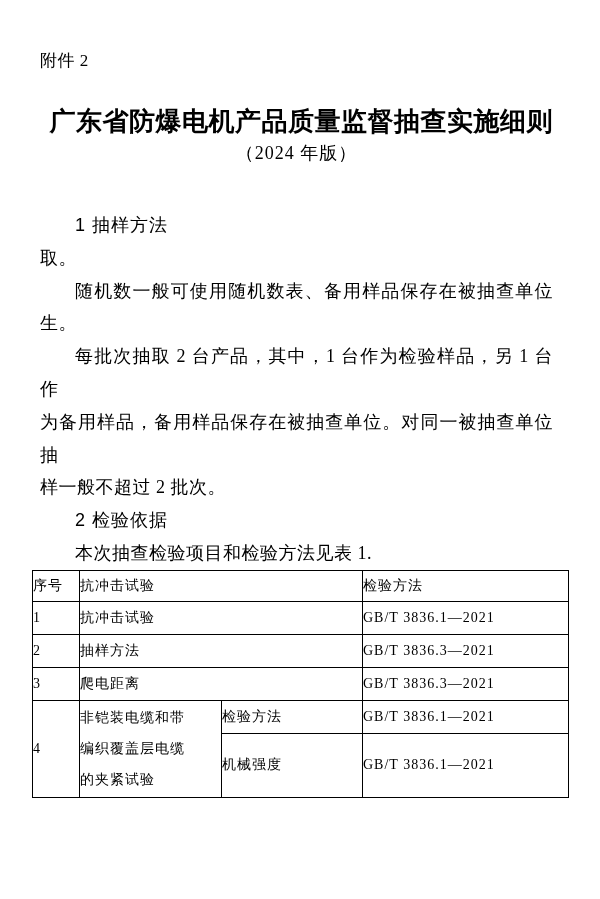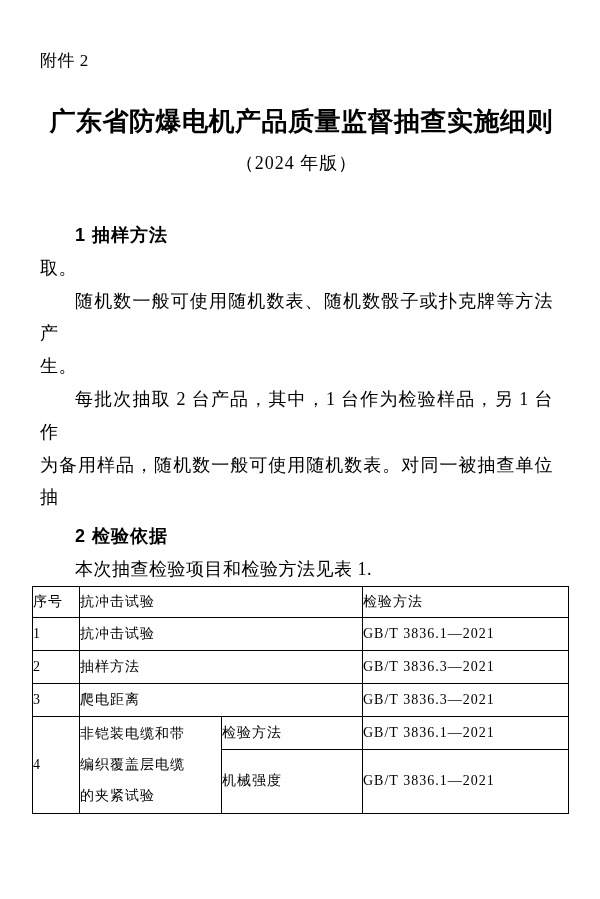--- a/index.html
+++ b/index.html
@@ -25,21 +25,21 @@
     margin-top: 32px;
     text-align: right;
     font-family: "Liberation Sans", "DejaVu Sans", sans-serif;
     font-weight: bold;
     font-size: 26px;
     line-height: 34px;
     letter-spacing: 0.5px;
     white-space: nowrap;
   }
   .doc-subtitle {
-    margin-top: 13px;
+    margin-top: 3px;
     text-align: center;
     font-size: 18px;
     line-height: 24px;
     letter-spacing: 1px;
   }
   .body-block {
     margin-top: 44px;
     font-size: 18px;
   }
   .line {
@@ -49,24 +49,23 @@
   }
   .just {
     white-space: normal;
     text-align: justify;
     text-align-last: justify;
     text-justify: inter-character;
   }
   .indent { text-indent: 35px; }
   .heading {
     font-family: "Liberation Sans", "DejaVu Sans", sans-serif;
-    font-weight: bold;
+    font-weight: normal;
     padding-left: 35px;
     letter-spacing: 1px;
-    margin-top: 6px;
   }
   .table-caption {
     line-height: 26px;
     font-size: 18px;
     text-align: center;
     padding-left: 38px;
     letter-spacing: 2px;
   }
   table.spec {
     border-collapse: collapse;
@@ -103,25 +102,26 @@
   <h1 class="doc-title">广东省防爆电机产品质量监督抽查实施细则</h1>
 
   <div class="doc-subtitle">（2024 年版）</div>
 
   <div class="body-block">
 
     <div class="line heading">1 抽样方法</div>
 
     <div class="line">取。</div>
 
-    <div class="line just indent">随机数一般可使用随机数表、随机数骰子或扑克牌等方法产</div>
+    <div class="line just indent">随机数一般可使用随机数表、备用样品保存在被抽查单位</div>
     <div class="line">生。</div>
 
     <div class="line just indent">每批次抽取 2 台产品，其中，1 台作为检验样品，另 1 台作</div>
-    <div class="line just">为备用样品，随机数一般可使用随机数表。对同一被抽查单位抽</div>
+    <div class="line just">为备用样品，备用样品保存在被抽查单位。对同一被抽查单位抽</div>
+    <div class="line">样一般不超过 2 批次。</div>
 
     <div class="line heading">2 检验依据</div>
 
     <div class="line indent">本次抽查检验项目和检验方法见表 1.</div>
   </div>
 
 
   <table class="spec">
     <colgroup>
       <col style="width:47px">

